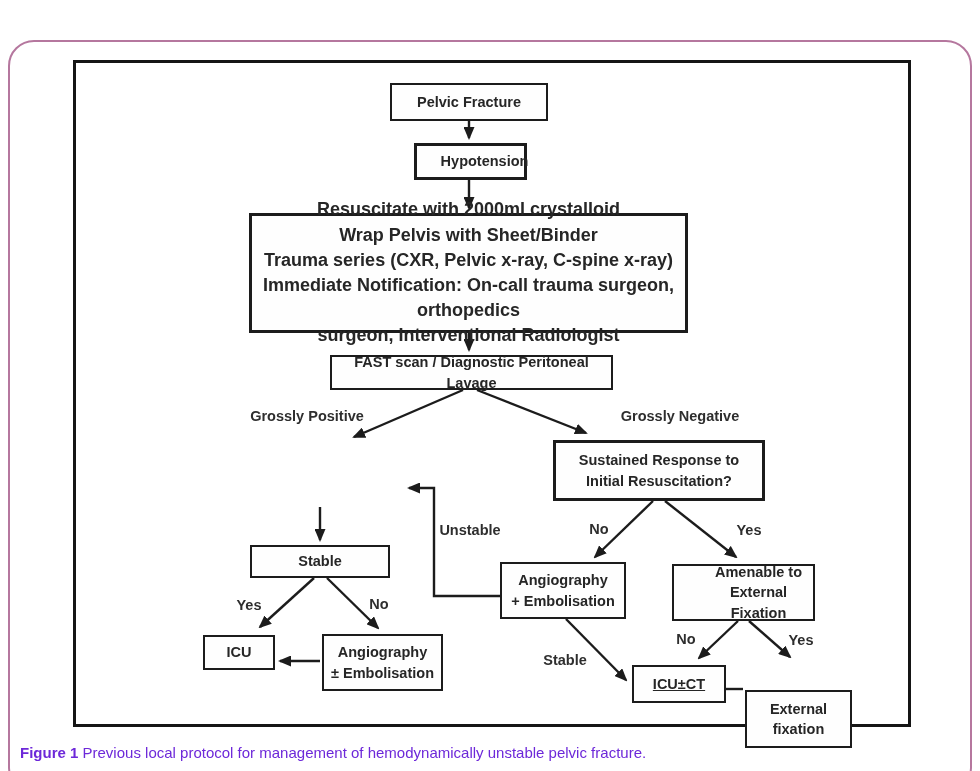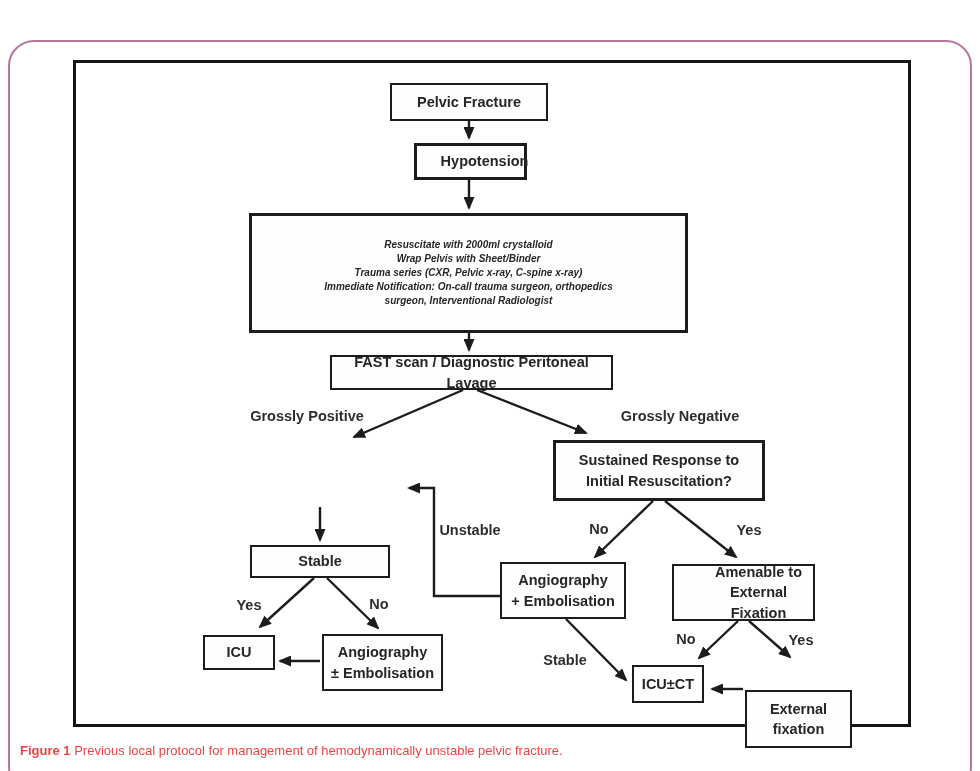--- a/index.html
+++ b/index.html
@@ -23,21 +23,21 @@
     box-sizing:border-box;
   }
   .node.thick{border-width:3px;}
   .flabel{
     position:absolute;transform:translate(-50%,-50%);
     font-size:14.5px;font-weight:700;color:#2e2e2e;white-space:nowrap;
   }
   #arrows{position:absolute;left:0;top:0;pointer-events:none;}
   .caption{
     position:absolute;left:20px;top:710px;width:940px;
-    font-size:13px;color:#ef4444;line-height:1.4;
+    font-size:15px;color:#6d28d9;line-height:1.4;
   }
   .caption b{font-weight:700;}
 </style>
 </head>
 <body>
 
 <div id="stage">
 
   <div class="outer-border"></div>
   <div class="chart-frame"></div>
@@ -65,21 +65,21 @@
       <line x1="738" y1="589" x2="699" y2="626" marker-end="url(#ah)"></line>
       <line x1="749" y1="589" x2="790" y2="625" marker-end="url(#ah)"></line>
       <line x1="743" y1="657" x2="712" y2="657" marker-end="url(#ah)"></line>
     </g>
   </svg>
 
   <div class="node" style="left:390px;top:51px;width:158px;height:38px;">Pelvic Fracture</div>
 
   <div class="node thick" style="left:414px;top:111px;width:113px;height:37px;padding-left:28px;">Hypotension</div>
 
-  <div class="node thick" style="left:249px;top:181px;width:439px;height:120px;font-size:10px;font-style:italic;">Resuscitate with 2000ml crystalloid
+  <div class="node thick" style="left:249px;top:181px;width:439px;height:120px;font-size:18px;">Resuscitate with 2000ml crystalloid
 Wrap Pelvis with Sheet/Binder
 Trauma series (CXR, Pelvic x-ray, C-spine x-ray)
 Immediate Notification: On-call trauma surgeon, orthopedics
 surgeon, Interventional Radiologist</div>
 
   <div class="node" style="left:330px;top:323px;width:283px;height:35px;">FAST scan / Diagnostic Peritoneal Lavage</div>
 
 
   <div class="node thick" style="left:553px;top:408px;width:212px;height:61px;">Sustained Response to
 Initial Resuscitation?</div>
@@ -90,21 +90,21 @@
 
   <div class="node" style="left:322px;top:602px;width:121px;height:57px;">Angiography
 ± Embolisation</div>
 
   <div class="node" style="left:500px;top:530px;width:126px;height:57px;">Angiography
 + Embolisation</div>
 
   <div class="node" style="left:672px;top:532px;width:143px;height:57px;padding-left:30px;">Amenable to
 External Fixation</div>
 
-  <div class="node" style="left:632px;top:633px;width:72px;height:38px;">ICU±CT</div>
+  <div class="node" style="left:632px;top:633px;width:94px;height:38px;text-decoration:underline;">ICU±CT</div>
 
   <div class="node" style="left:745px;top:658px;width:107px;height:58px;">External
 fixation</div>
 
   <div class="flabel" style="left:307px;top:384px;">Grossly Positive</div>
   <div class="flabel" style="left:680px;top:384px;">Grossly Negative</div>
   <div class="flabel" style="left:470px;top:498px;">Unstable</div>
   <div class="flabel" style="left:599px;top:497px;">No</div>
   <div class="flabel" style="left:749px;top:498px;">Yes</div>
   <div class="flabel" style="left:249px;top:573px;">Yes</div>

